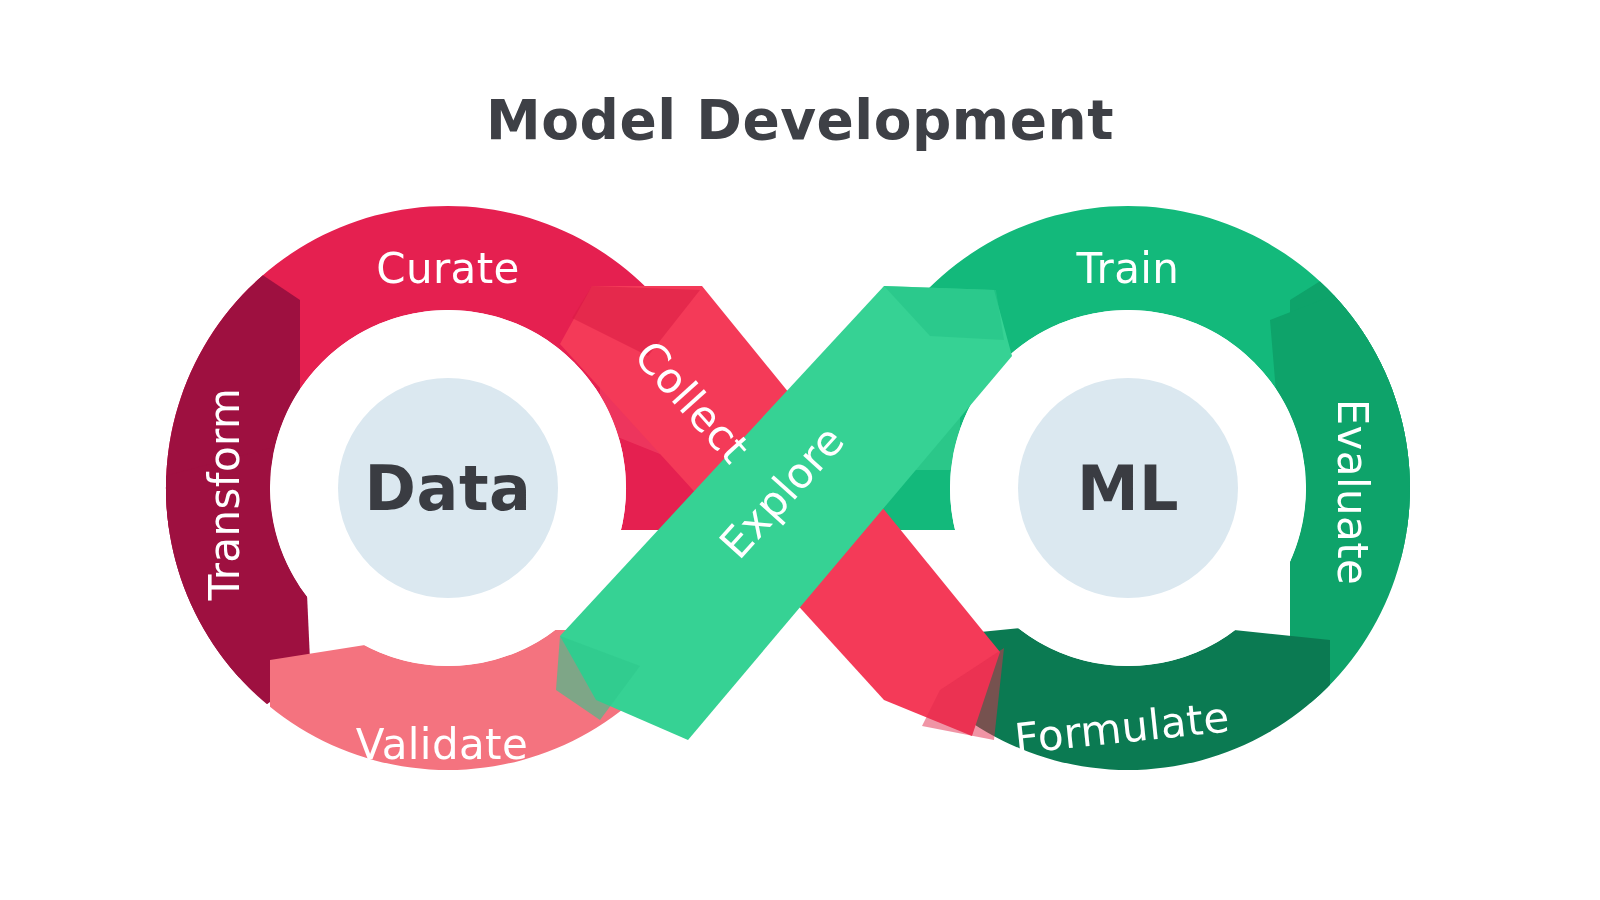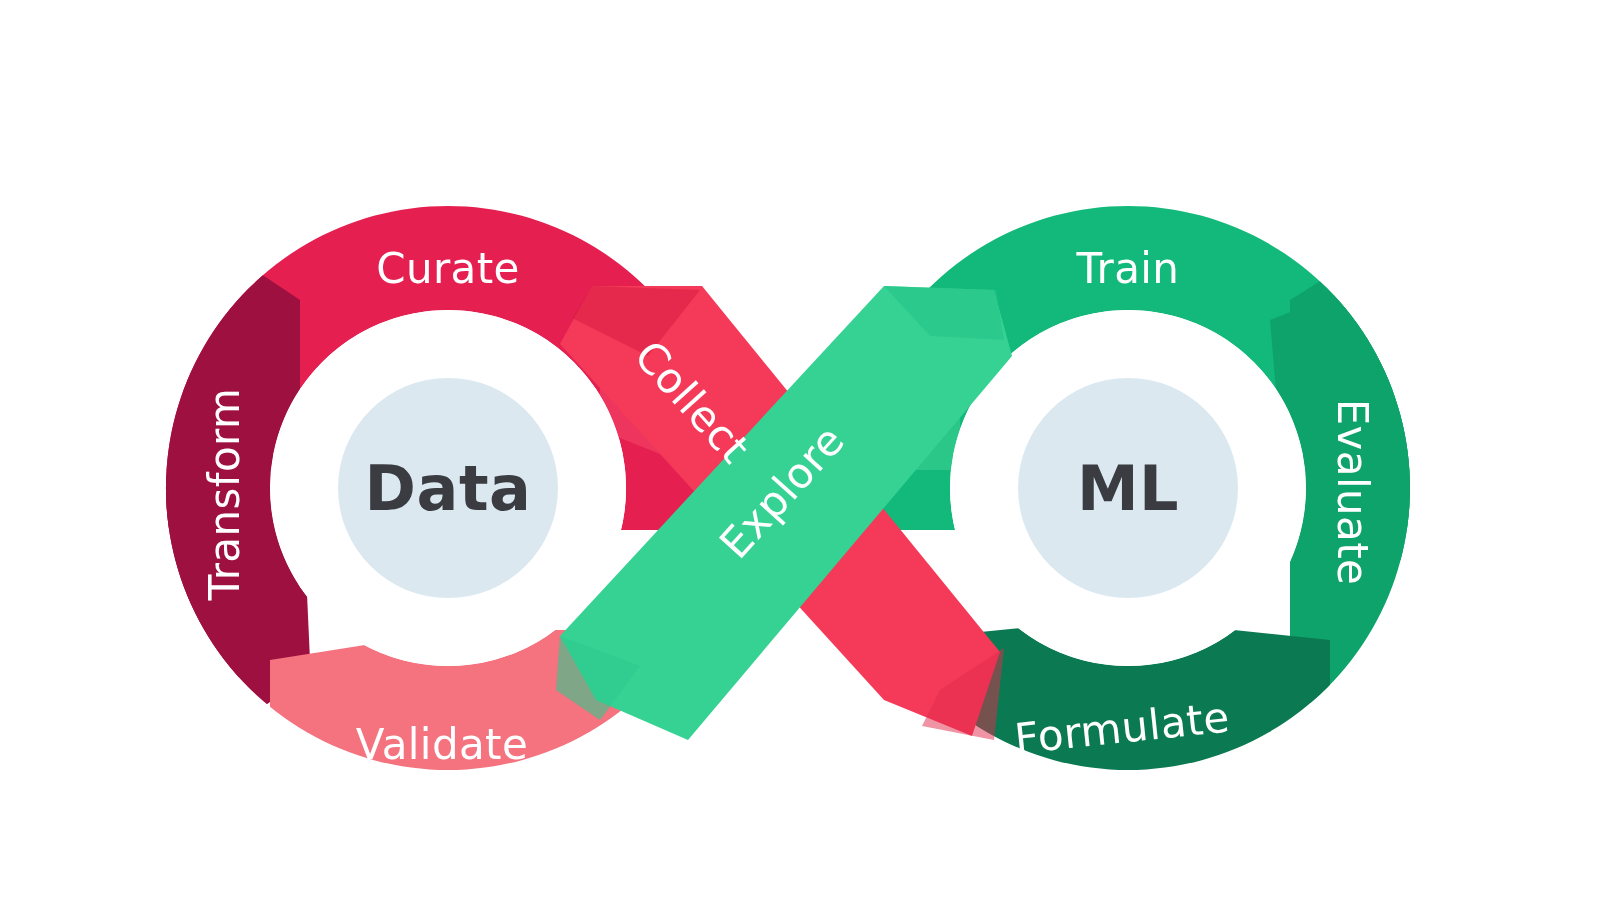--- a/index.html
+++ b/index.html
@@ -52,20 +52,21 @@
     font-size: 62px;
     fill: #3a3c42;
     letter-spacing: 0.5px;
   }
 </style>
 </head>
 <body>
 
 <div id="stage">
 
+  <div id="diagram-title">Model Development</div>
 
   <svg id="loop-svg" viewBox="0 0 1600 900">
 
     <defs>
 
       <clipPath id="clipLeftRing">
         <path d="M 448,206 A 282,282 0 1 1 447.9,206 Z
                  M 448,310 A 178,178 0 1 0 448.1,310 Z" clip-rule="evenodd"></path>
       </clipPath>
       <clipPath id="clipRightRing">

